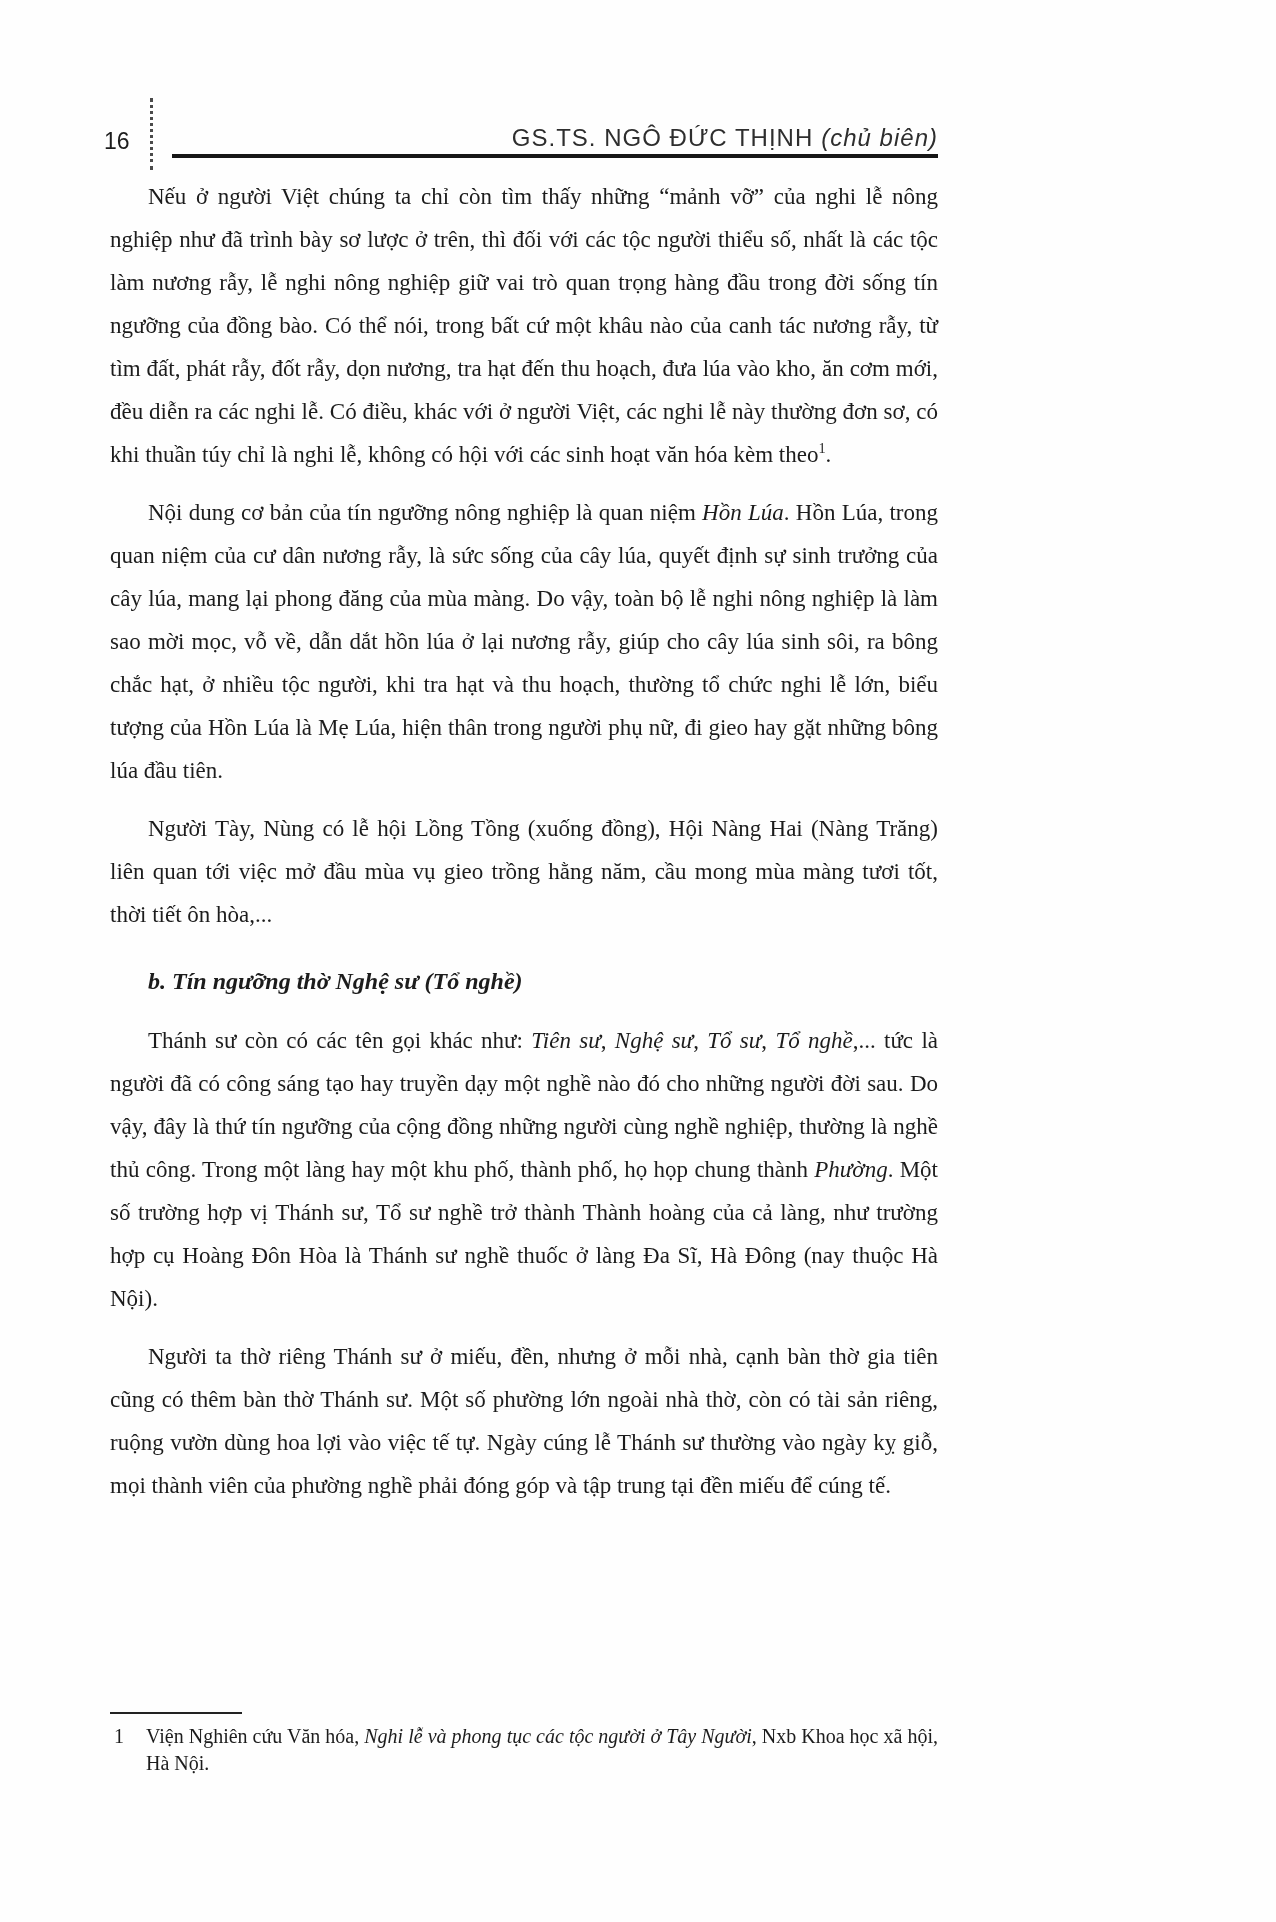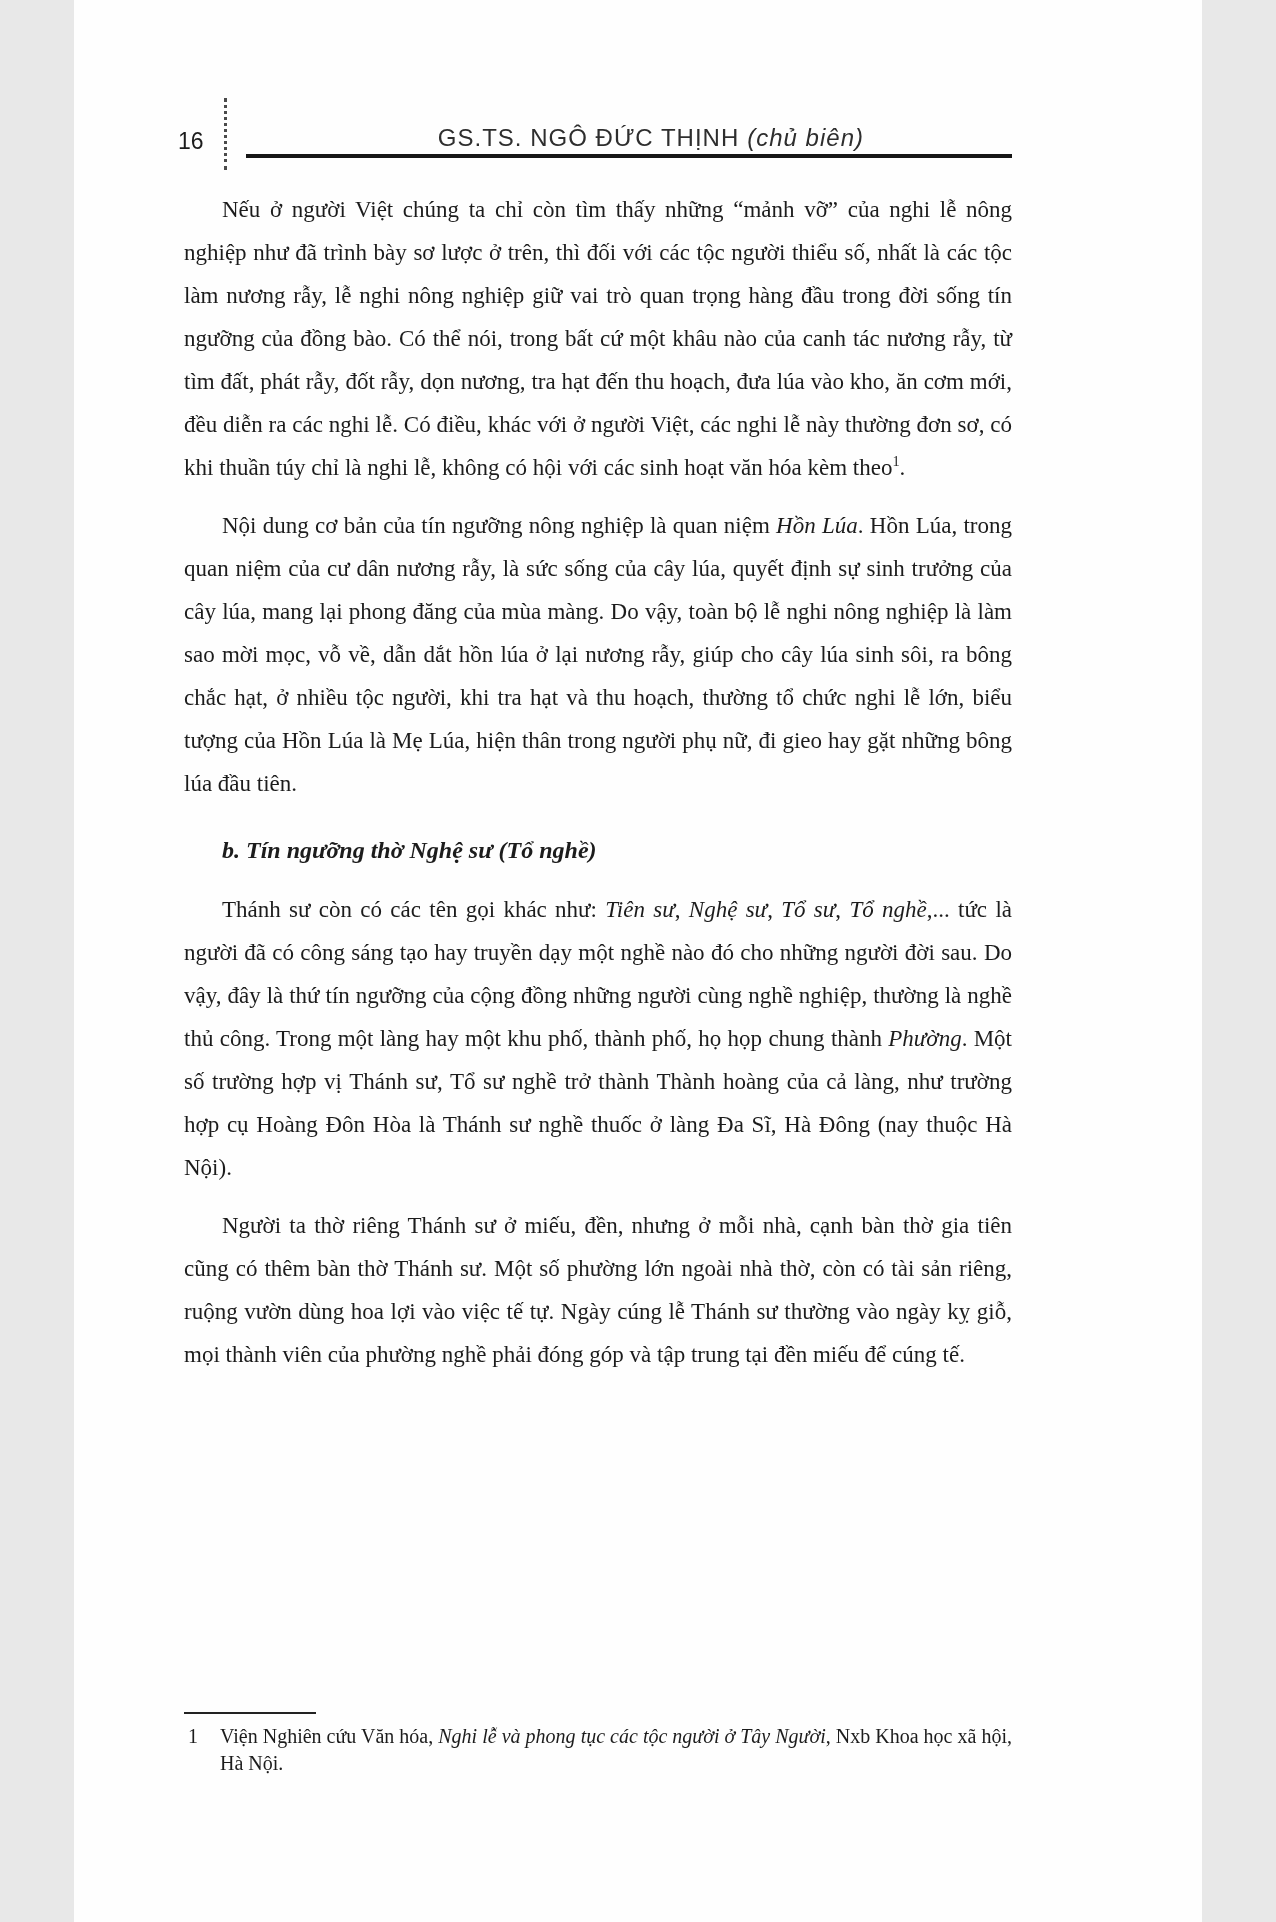--- a/index.html
+++ b/index.html
@@ -1,18 +1,18 @@
 <!DOCTYPE html>
 <html lang="vi"><head>
 <meta charset="utf-8">
 <style>
   html, body { margin: 0; padding: 0; background: #e8e8e8; }
   .page {
     position: relative;
-    width: 1128px;
+    width: 1276px;
     height: 1922px;
     margin: 0 auto;
     background: #fefefe;
     color: #1c1c1c;
     font-family: "Liberation Serif", "DejaVu Serif", serif;
     overflow: hidden;
   }
   
   .page-num {
     position: absolute;
@@ -46,21 +46,21 @@
     top: 154px;
     left: 172px;
     width: 766px;
     height: 4px;
     background: #161616;
   }
   
   .body-text {
     position: absolute;
     left: 110px;
-    top: 188px;
+    top: 175px;
     width: 828px;
     font-size: 23px;
     line-height: 43px;
     text-align: justify;
   }
   .body-text p.paragraph { margin: 0 0 15px 0; text-indent: 38px; }
   .body-text h3.heading {
     margin: 24px 0 16px 0;
     text-indent: 38px;
     font-size: 24px;
@@ -93,20 +93,21 @@
 
   <div class="running-head">
     <span>GS.TS. NGÔ ĐỨC THỊNH</span><span class="role">(chủ biên)</span>
   </div>
 
   <div class="header-rule"></div>
 
   <main class="body-text">
       <p class="paragraph"><span>Nếu ở người Việt chúng ta chỉ còn tìm thấy những “mảnh vỡ” của nghi lễ nông nghiệp như đã trình bày sơ lược ở trên, thì đối với các tộc người thiểu số, nhất là các tộc làm nương rẫy, lễ nghi nông nghiệp giữ vai trò quan trọng hàng đầu trong đời sống tín ngưỡng của đồng bào. Có thể nói, trong bất cứ một khâu nào của canh tác nương rẫy, từ tìm đất, phát rẫy, đốt rẫy, dọn nương, tra hạt đến thu hoạch, đưa lúa vào kho, ăn cơm mới, đều diễn ra các nghi lễ. Có điều, khác với ở người Việt, các nghi lễ này thường đơn sơ, có khi thuần túy chỉ là nghi lễ, không có hội với các sinh hoạt văn hóa kèm theo</span><sup>1</sup><span>.</span></p>
       <p class="paragraph"><span>Nội dung cơ bản của tín ngưỡng nông nghiệp là quan niệm </span><span class="it">Hồn Lúa</span><span>. Hồn Lúa, trong quan niệm của cư dân nương rẫy, là sức sống của cây lúa, quyết định sự sinh trưởng của cây lúa, mang lại phong đăng của mùa màng. Do vậy, toàn bộ lễ nghi nông nghiệp là làm sao mời mọc, vỗ về, dẫn dắt hồn lúa ở lại nương rẫy, giúp cho cây lúa sinh sôi, ra bông chắc hạt, ở nhiều tộc người, khi tra hạt và thu hoạch, thường tổ chức nghi lễ lớn, biểu tượng của Hồn Lúa là Mẹ Lúa, hiện thân trong người phụ nữ, đi gieo hay gặt những bông lúa đầu tiên.</span></p>
+      <p class="paragraph"><span>Người Tày, Nùng có lễ hội Lồng Tồng (xuống đồng), Hội Nàng Hai (Nàng Trăng) liên quan tới việc mở đầu mùa vụ gieo trồng hằng năm, cầu mong mùa màng tươi tốt, thời tiết ôn hòa,...</span></p>
       <h3 class="heading"><span>b. Tín ngưỡng thờ Nghệ sư (Tổ nghề)</span></h3>
       <p class="paragraph"><span>Thánh sư còn có các tên gọi khác như: </span><span class="it">Tiên sư</span><span>, </span><span class="it">Nghệ sư</span><span>, </span><span class="it">Tổ sư</span><span>, </span><span class="it">Tổ nghề</span><span>,... tức là người đã có công sáng tạo hay truyền dạy một nghề nào đó cho những người đời sau. Do vậy, đây là thứ tín ngưỡng của cộng đồng những người cùng nghề nghiệp, thường là nghề thủ công. Trong một làng hay một khu phố, thành phố, họ họp chung thành </span><span class="it">Phường</span><span>. Một số trường hợp vị Thánh sư, Tổ sư nghề trở thành Thành hoàng của cả làng, như trường hợp cụ Hoàng Đôn Hòa là Thánh sư nghề thuốc ở làng Đa Sĩ, Hà Đông (nay thuộc Hà Nội).</span></p>
       <p class="paragraph"><span>Người ta thờ riêng Thánh sư ở miếu, đền, nhưng ở mỗi nhà, cạnh bàn thờ gia tiên cũng có thêm bàn thờ Thánh sư. Một số phường lớn ngoài nhà thờ, còn có tài sản riêng, ruộng vườn dùng hoa lợi vào việc tế tự. Ngày cúng lễ Thánh sư thường vào ngày kỵ giỗ, mọi thành viên của phường nghề phải đóng góp và tập trung tại đền miếu để cúng tế.</span></p>
     </main>
 
   <footer class="footnote">
     <div class="fn-rule"></div>
     <div class="fn-line">
       <span class="fn-marker">1</span>
       <span class="fn-text"><span>Viện Nghiên cứu Văn hóa, </span><span class="it">Nghi lễ và phong tục các tộc người ở Tây Người</span><span>, Nxb Khoa học xã hội, Hà Nội.</span></span>

